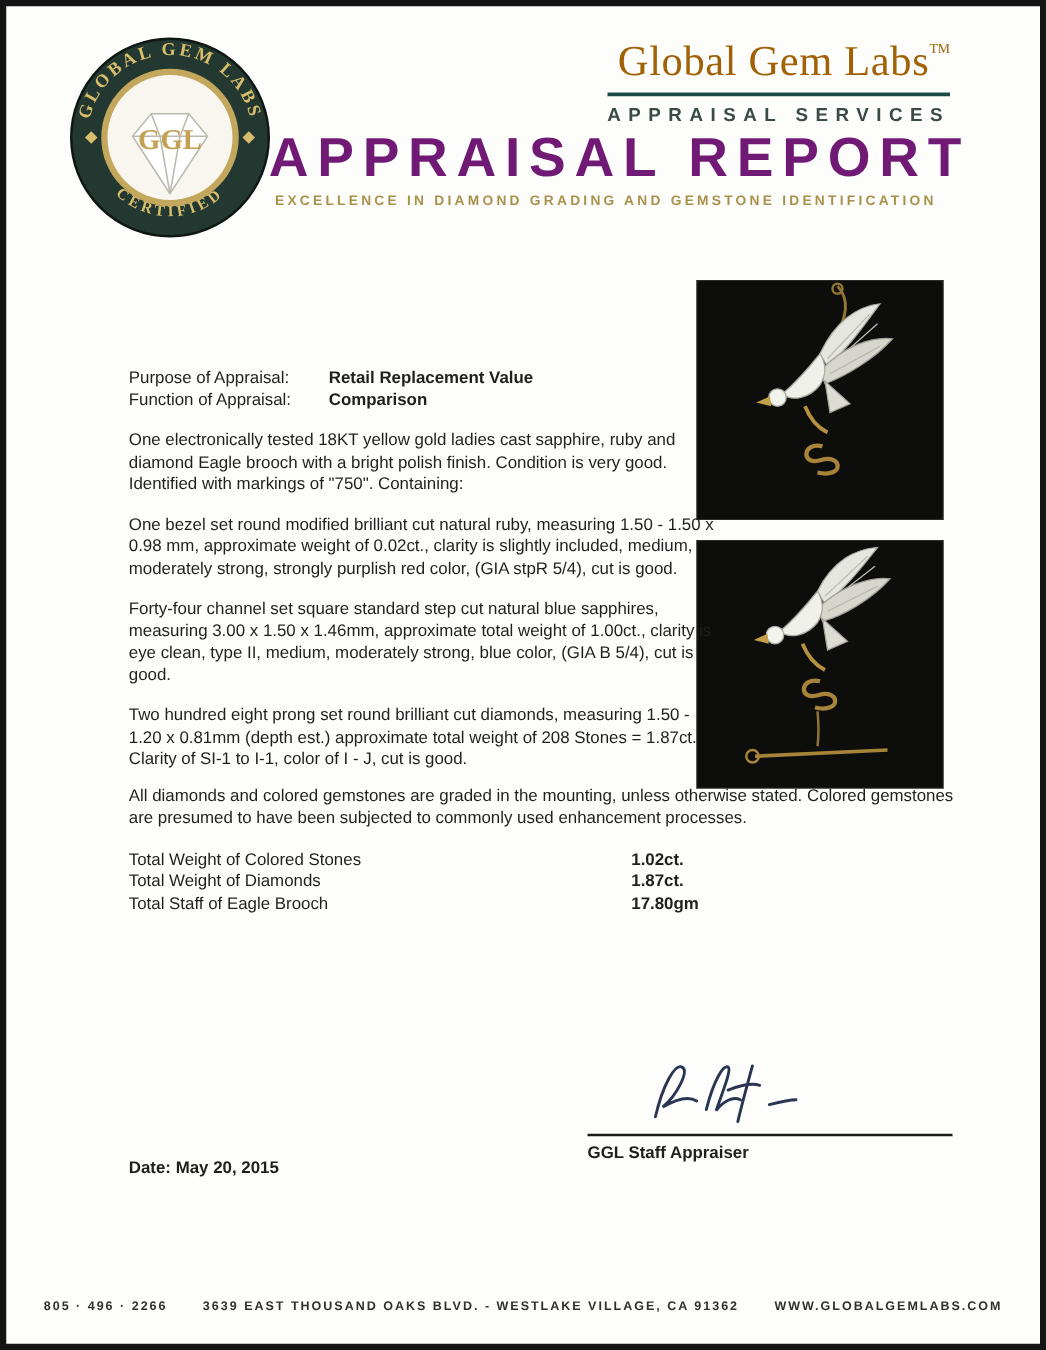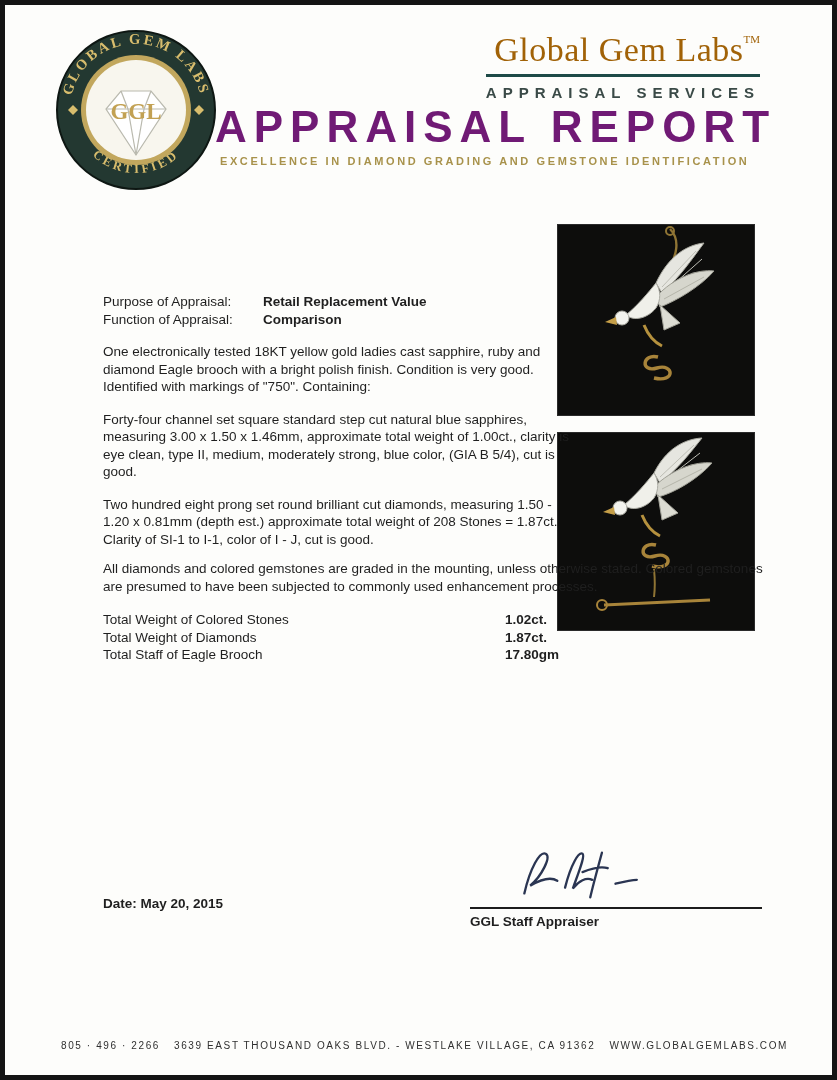--- a/index.html
+++ b/index.html
@@ -38,25 +38,25 @@
   .grand{position:relative;margin-top:18px;height:20px;font-weight:bold;font-size:14px;}
   .grand .cur{position:absolute;left:490px;top:0;}
   .grand .amt{position:absolute;left:558px;width:84px;text-align:right;top:0;}
 
   
   .sigblock{position:absolute;left:465px;top:838px;width:292px;}
   .sig-svg{display:block;margin:0 0 0 34px;width:190px;height:64px;}
   .sig-line{border-top:2px solid #1c1c1c;}
   .sig-name{margin-top:5px;font-size:13.5px;font-weight:bold;}
   .sig-title{margin-top:2px;font-size:13.5px;font-style:italic;}
-  .dateline{position:absolute;left:98px;top:891px;font-size:13.5px;font-weight:bold;}
+  .dateline{position:absolute;left:98px;top:921px;font-size:13.5px;font-weight:bold;}
 
   
-  .footer{position:absolute;left:12px;right:0;bottom:24px;padding:0 44px;display:flex;
-          justify-content:space-between;font-size:10px;font-weight:normal;letter-spacing:1.6px;
+  .footer{position:absolute;left:0;right:0;bottom:24px;padding:0 30px;display:flex;
+          justify-content:space-between;font-size:10px;font-weight:bold;letter-spacing:1.6px;
           color:#2f2f2f;white-space:nowrap;}
 </style>
 </head>
 <body>
 
 <div class="page">
 
   <svg class="logo" viewBox="0 0 162 162">
     <circle cx="81" cy="81" r="79" fill="#233831"></circle>
     <circle cx="81" cy="81" r="79" fill="none" stroke="#0e1713" stroke-width="2"></circle>
@@ -137,20 +137,21 @@
         <span class="k">Purpose of Appraisal:</span>
         <span class="v">Retail Replacement Value</span>
       </div>
       <div class="row">
         <span class="k">Function of Appraisal:</span>
         <span class="v">Comparison</span>
       </div>
     </div>
 
     <p class="para">One electronically tested 18KT yellow gold ladies cast sapphire, ruby and diamond Eagle brooch with a bright polish finish. Condition is very good.  Identified with markings of "750".  Containing:</p>
+    <p class="para">One bezel set round modified brilliant cut natural ruby, measuring 1.50 - 1.50 x 0.98 mm, approximate weight of 0.02ct., clarity is slightly included, medium, moderately strong, strongly purplish red color, (GIA stpR 5/4), cut is good.</p>
     <p class="para">Forty-four channel set square standard step cut natural blue sapphires, measuring 3.00 x 1.50 x 1.46mm, approximate total weight of 1.00ct., clarity is eye clean, type II, medium, moderately strong, blue color, (GIA B 5/4), cut is good.</p>
     <p class="para">Two hundred eight prong set round brilliant cut diamonds, measuring 1.50 - 1.20 x 0.81mm (depth est.) approximate total weight of 208 Stones = 1.87ct. Clarity of SI-1 to I-1, color of I - J, cut is good.</p>
     <p class="para disclaimer">All diamonds and colored gemstones are graded in the mounting, unless otherwise stated. Colored gemstones are presumed to have been subjected to commonly used enhancement processes.</p>
 
     <div class="totals">
       <div class="row">
         <span class="k">Total Weight of Colored Stones</span>
         <span class="v">1.02ct.</span>
       </div>
       <div class="row">

